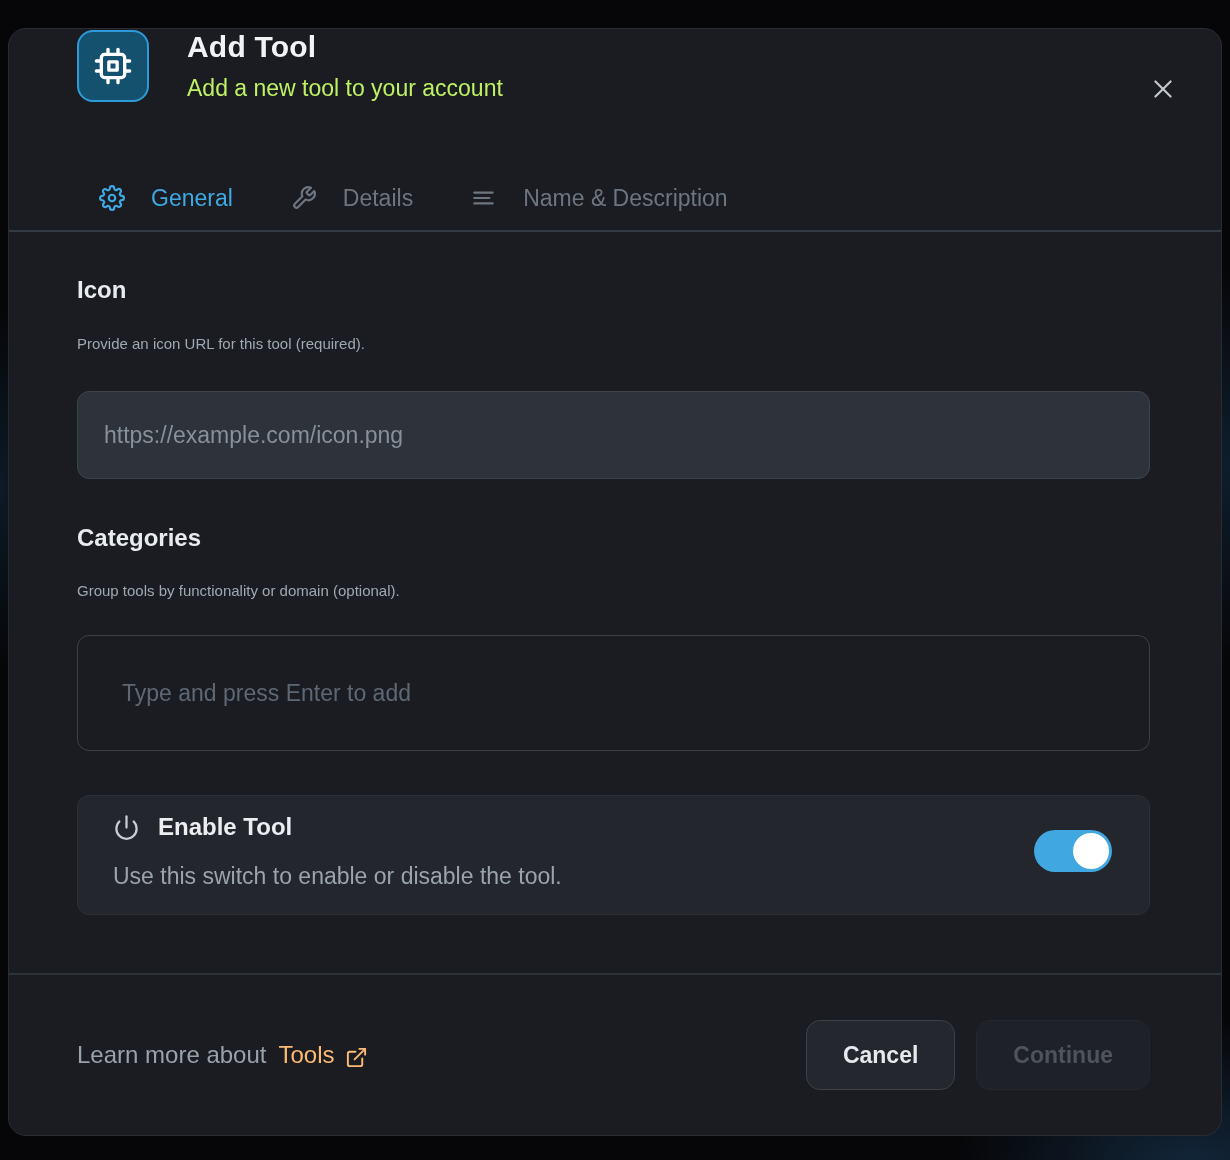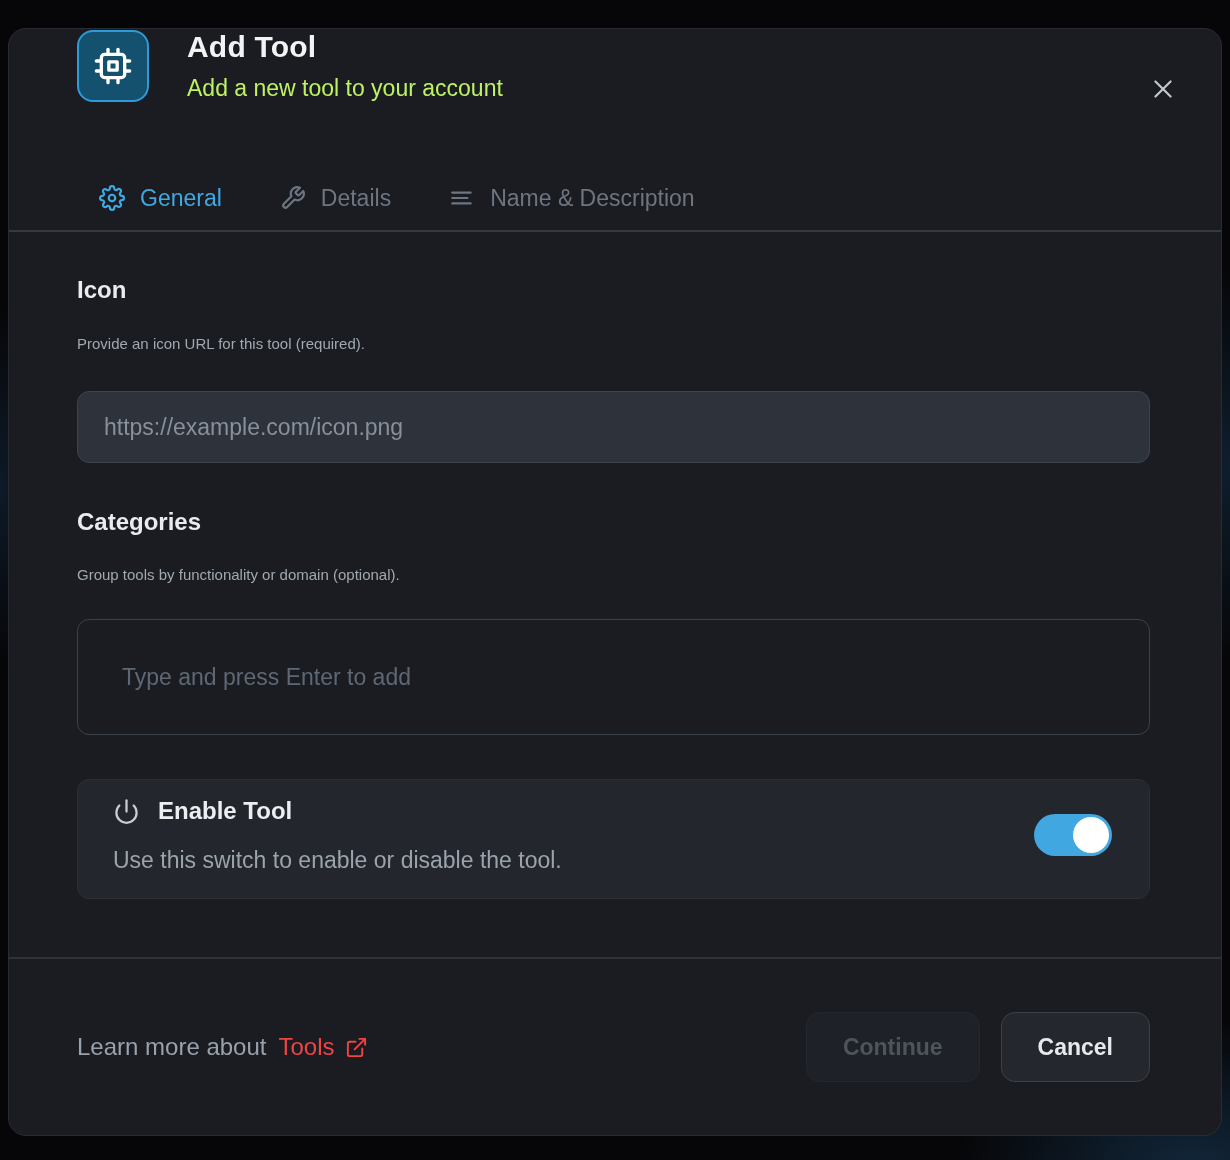--- a/index.html
+++ b/index.html
@@ -59,21 +59,21 @@
     font-size: 23px; color: #bef264; line-height: 30px;
   }
   
   .tabs {
     margin-top: 77px;
     padding-left: 90px;
     display: flex; gap: 58px;
     height: 36px; align-items: center;
   }
   .tab {
-    display: flex; align-items: center; gap: 15px;
+    display: flex; align-items: center; gap: 26px;
     font-size: 23px; color: #6d7580; cursor: pointer;
     line-height: 36px;
   }
   .tab.active { color: #3fa9e4; }
   .tab-divider {
     margin-top: 14px;
     height: 2px; background: #343a42;
   }
   
   .modal-body { padding: 0 71px 0 68px; }
@@ -82,21 +82,21 @@
     font-size: 24px; font-weight: 700; color: #e9ecef; line-height: 28px;
   }
   .section-heading.categories { margin-top: 45px; }
   .section-desc {
     margin-top: 26px;
     font-size: 15px; color: #a0a8b2; line-height: 28px;
   }
   .section-desc.categories { margin-top: 25px; }
   .text-input {
     display: block; width: 100%;
-    margin-top: 33px; height: 72px;
+    margin-top: 33px; height: 88px;
     background: #2d323b;
     border: 1px solid #3e444e;
     border-radius: 12px;
     padding: 0 26px;
     font-family: "Liberation Sans", sans-serif;
     font-size: 23px; color: #dfe3e8;
     outline: none;
   }
   .text-input::placeholder { color: #87909b; }
   .tag-input {
@@ -153,22 +153,22 @@
   .modal-footer {
     flex: 1;
     padding: 0 71px 0 68px;
     display: flex; align-items: center; justify-content: space-between;
   }
   .learn-more {
     display: flex; align-items: center; gap: 12px;
     font-size: 24px; color: #99a1ab;
   }
   .learn-more a {
-    color: #ef4444; text-decoration: none;
-    display: inline-flex; align-items: center; gap: 10px;
+    color: #fdba74; text-decoration: none;
+    display: inline-flex; align-items: flex-end; gap: 10px;
   }
   .footer-buttons { display: flex; gap: 21px; }
   .btn {
     height: 70px;
     border-radius: 14px;
     font-family: "Liberation Sans", sans-serif;
     font-size: 23px; font-weight: 700;
     cursor: pointer;
     padding: 0 36px;
   }
@@ -277,19 +277,19 @@
         <a href="#">
           <span>Tools</span>
           <svg width="23" height="23" viewBox="0 0 24 24" fill="none" stroke="currentColor" stroke-width="2" stroke-linecap="round" stroke-linejoin="round">
             <path d="M18 13v6a2 2 0 0 1-2 2H5a2 2 0 0 1-2-2V8a2 2 0 0 1 2-2h6"></path>
             <polyline points="15 3 21 3 21 9"></polyline>
             <line x1="10" y1="14" x2="21" y2="3"></line>
           </svg>
         </a>
       </div>
       <div class="footer-buttons">
+        <button class="btn btn-cancel">Cancel</button>
         <button class="btn btn-continue">Continue</button>
-        <button class="btn btn-cancel">Cancel</button>
       </div>
     </footer>
 
   </div>
 </div>
 
 </body></html>

